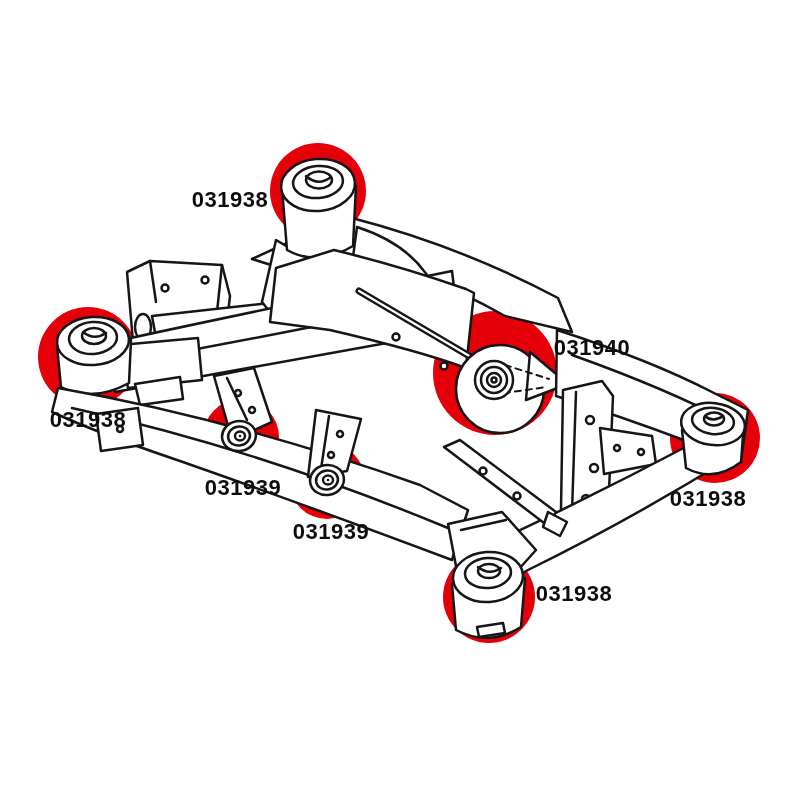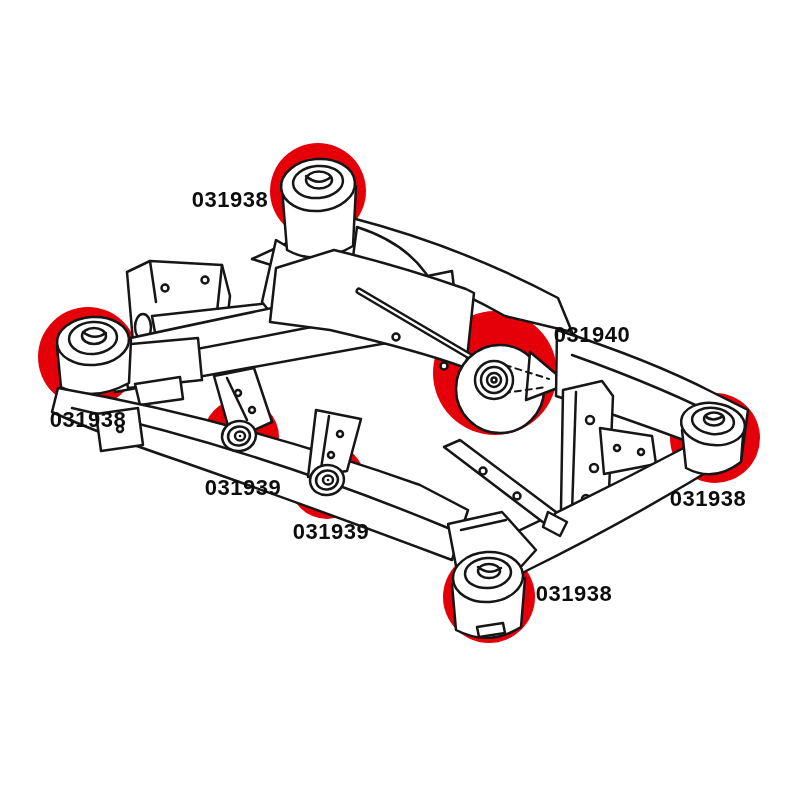--- a/index.html
+++ b/index.html
@@ -166,16 +166,16 @@
         <path d="M478,567 Q489,576 501,568"></path>
         <path fill="#fff" d="M477,627 L503,623 L505,633 L479,637 Z"></path>
       </g>
     </g>
   </svg>
 
 <div class="part-label" style="left: 230px; top: 200px;">031938</div>
     <div class="part-label" style="left: 88px; top: 420px;">031938</div>
     <div class="part-label" style="left: 243px; top: 488px;">031939</div>
     <div class="part-label" style="left: 331px; top: 532px;">031939</div>
-    <div class="part-label" style="left: 592px; top: 335px;">031940</div>
+    <div class="part-label" style="left: 592px; top: 348px;">031940</div>
     <div class="part-label" style="left: 708px; top: 499px;">031938</div>
     <div class="part-label" style="left: 574px; top: 594px;">031938</div>
   </div>
 
 </body></html>

